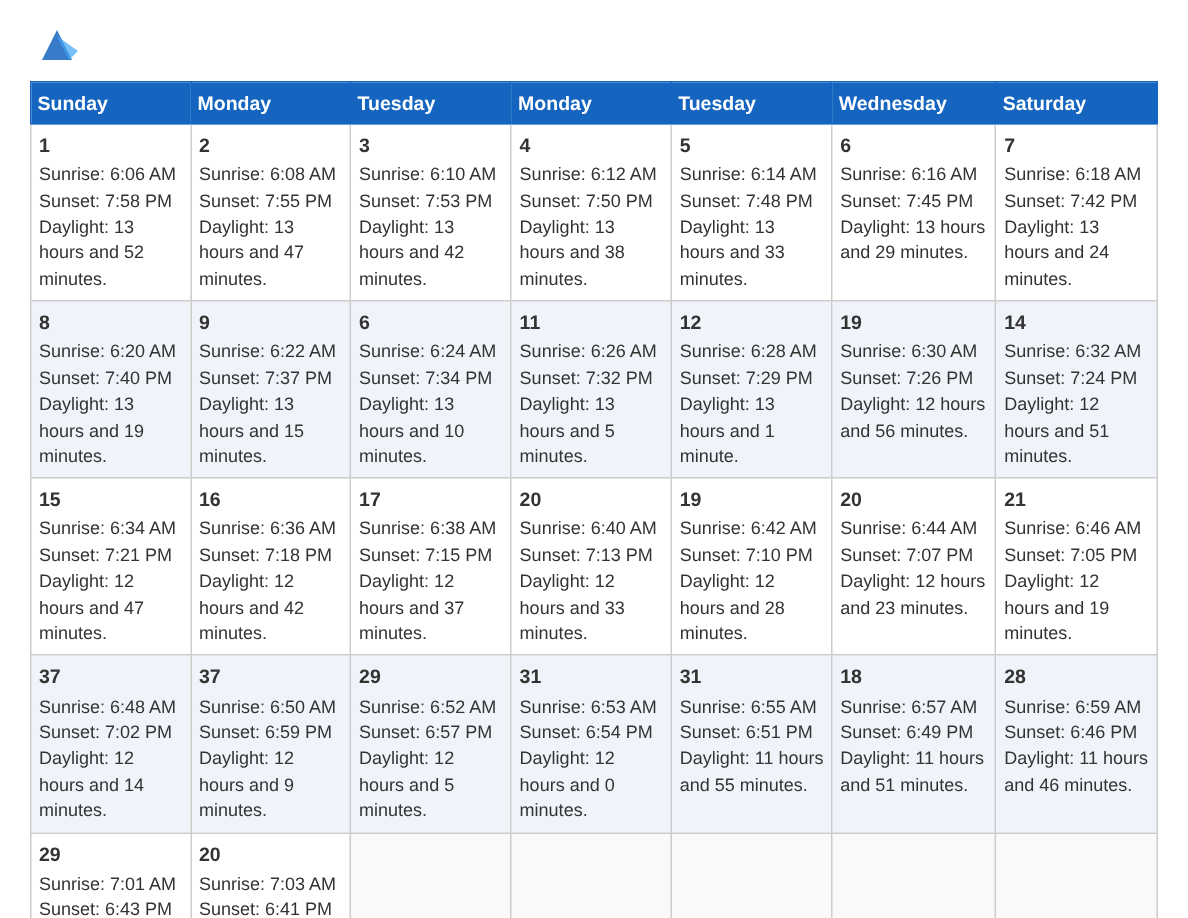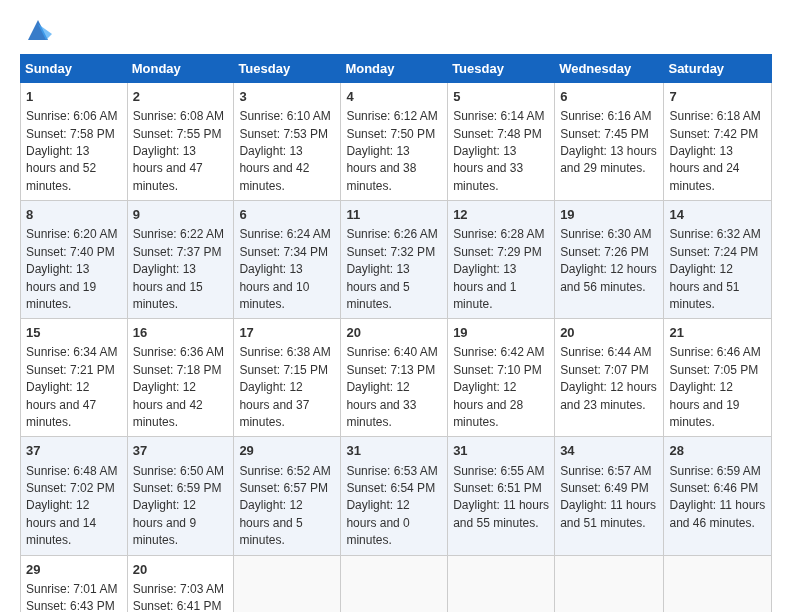--- a/index.html
+++ b/index.html
@@ -160,21 +160,21 @@
           <td><span class="day-num">19</span><span class="day-info">Sunrise: 6:42 AM<br>Sunset: 7:10 PM<br>Daylight: 12 hours and 28 minutes.</span></td>
           <td><span class="day-num">20</span><span class="day-info">Sunrise: 6:44 AM<br>Sunset: 7:07 PM<br>Daylight: 12 hours and 23 minutes.</span></td>
           <td><span class="day-num">21</span><span class="day-info">Sunrise: 6:46 AM<br>Sunset: 7:05 PM<br>Daylight: 12 hours and 19 minutes.</span></td>
         </tr>
         <tr>
           <td><span class="day-num">37</span><span class="day-info">Sunrise: 6:48 AM<br>Sunset: 7:02 PM<br>Daylight: 12 hours and 14 minutes.</span></td>
           <td><span class="day-num">37</span><span class="day-info">Sunrise: 6:50 AM<br>Sunset: 6:59 PM<br>Daylight: 12 hours and 9 minutes.</span></td>
           <td><span class="day-num">29</span><span class="day-info">Sunrise: 6:52 AM<br>Sunset: 6:57 PM<br>Daylight: 12 hours and 5 minutes.</span></td>
           <td><span class="day-num">31</span><span class="day-info">Sunrise: 6:53 AM<br>Sunset: 6:54 PM<br>Daylight: 12 hours and 0 minutes.</span></td>
           <td><span class="day-num">31</span><span class="day-info">Sunrise: 6:55 AM<br>Sunset: 6:51 PM<br>Daylight: 11 hours and 55 minutes.</span></td>
-          <td><span class="day-num">34</span><span class="day-info">Sunrise: 6:57 AM<br>Sunset: 6:49 PM<br>Daylight: 11 hours and 51 minutes.</span></td>
+          <td><span class="day-num">18</span><span class="day-info">Sunrise: 6:57 AM<br>Sunset: 6:49 PM<br>Daylight: 11 hours and 51 minutes.</span></td>
           <td><span class="day-num">28</span><span class="day-info">Sunrise: 6:59 AM<br>Sunset: 6:46 PM<br>Daylight: 11 hours and 46 minutes.</span></td>
         </tr>
         <tr>
           <td><span class="day-num">29</span><span class="day-info">Sunrise: 7:01 AM<br>Sunset: 6:43 PM<br>Daylight: 11 hours and 41 minutes.</span></td>
           <td><span class="day-num">20</span><span class="day-info">Sunrise: 7:03 AM<br>Sunset: 6:41 PM<br>Daylight: 11 hours and 37 minutes.</span></td>
           <td class="empty-cell"></td>
           <td class="empty-cell"></td>
           <td class="empty-cell"></td>
           <td class="empty-cell"></td>
           <td class="empty-cell"></td>

